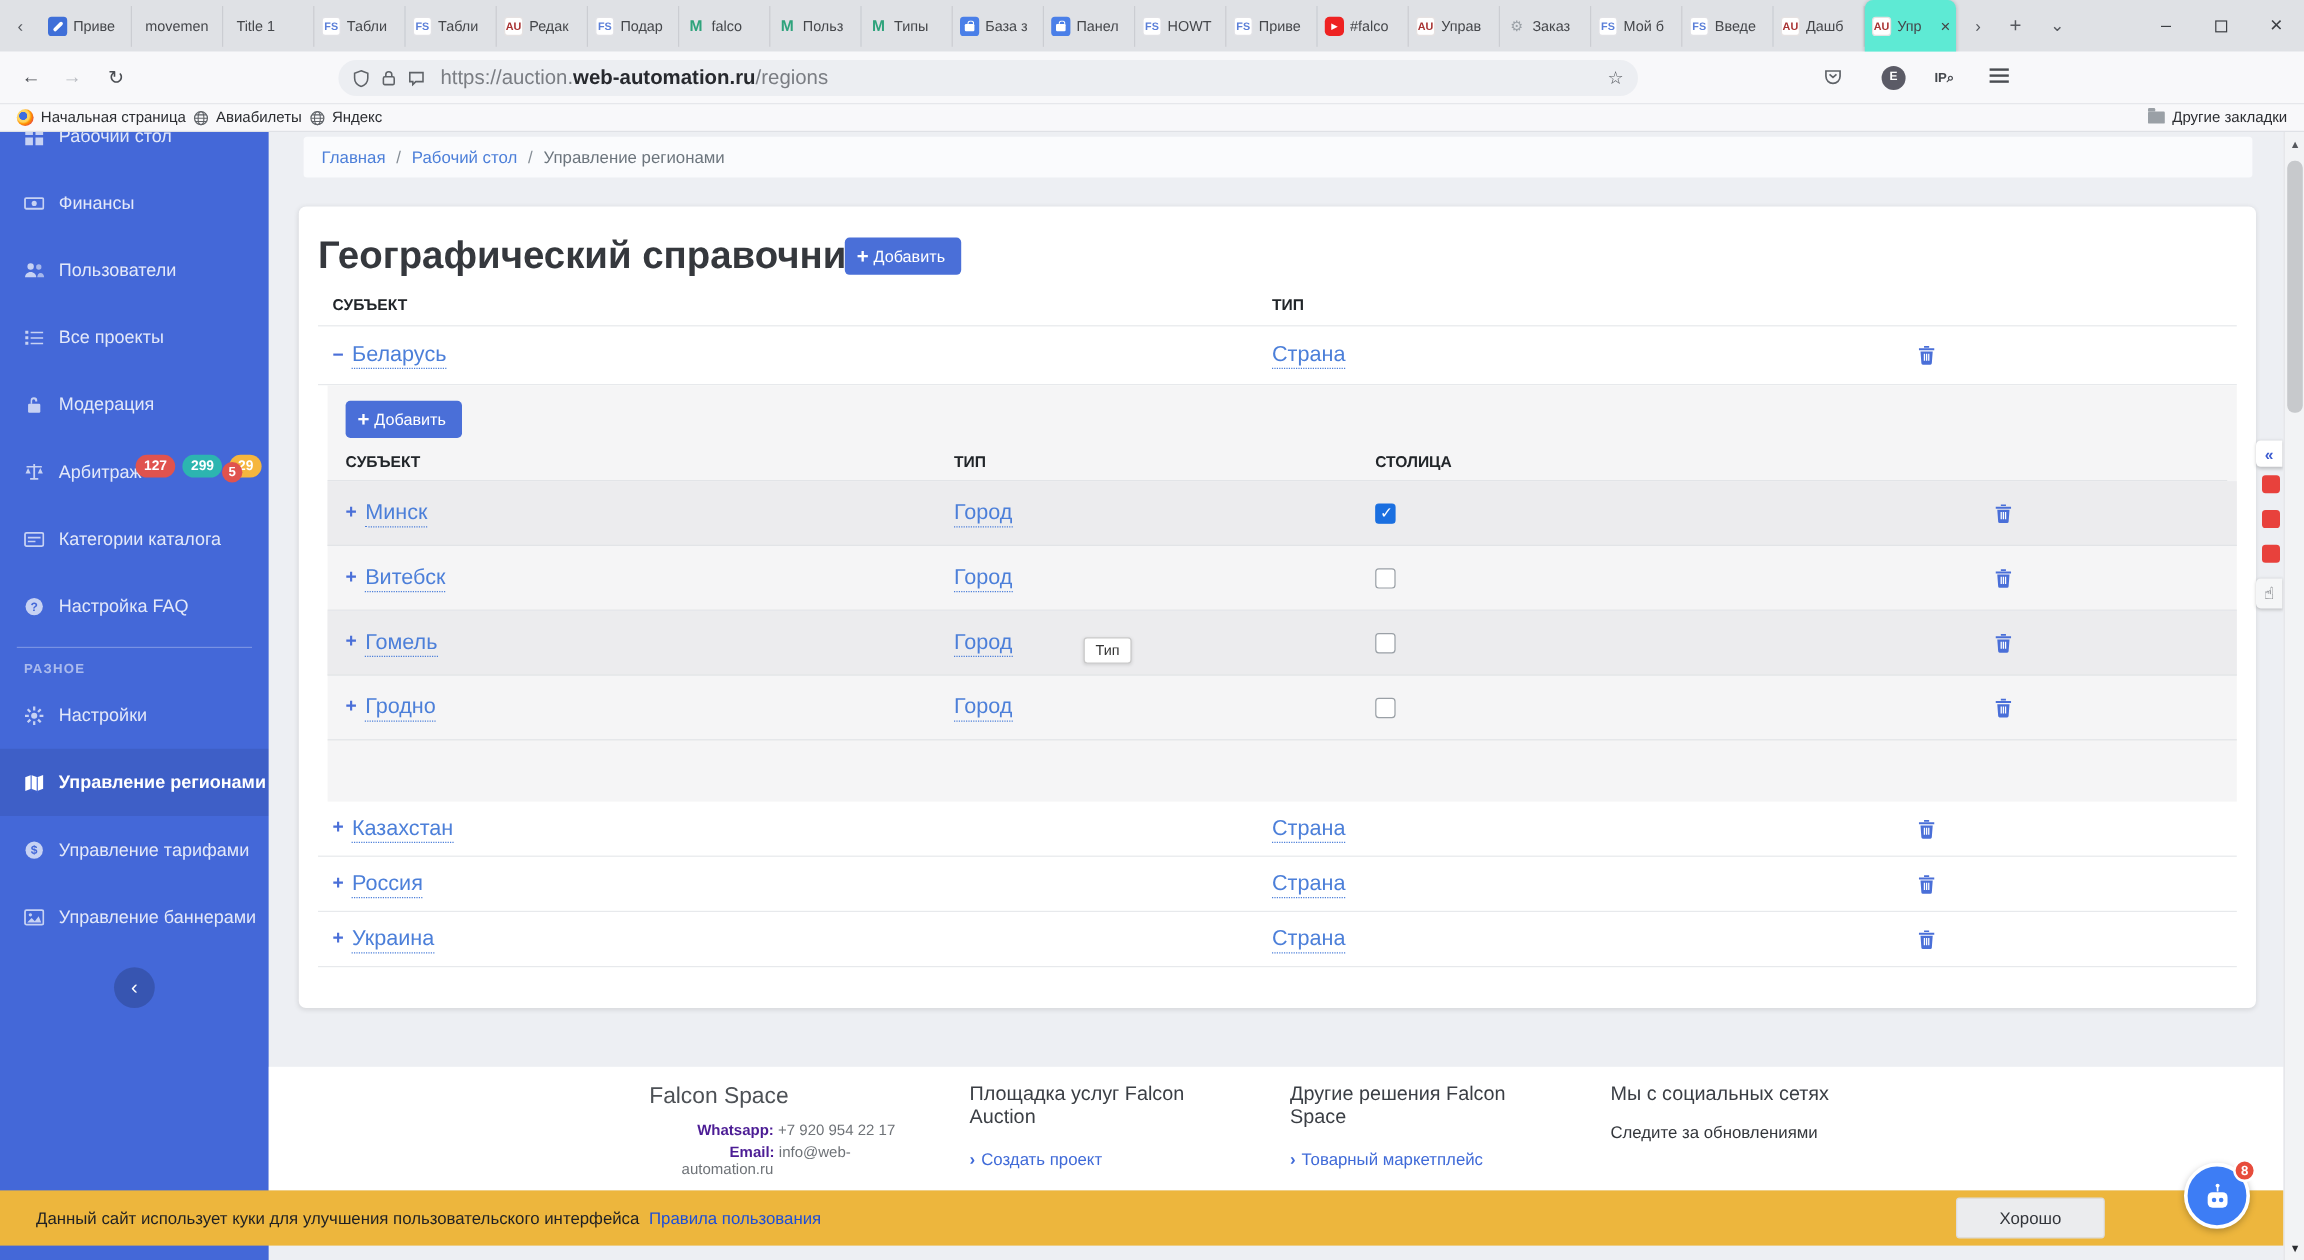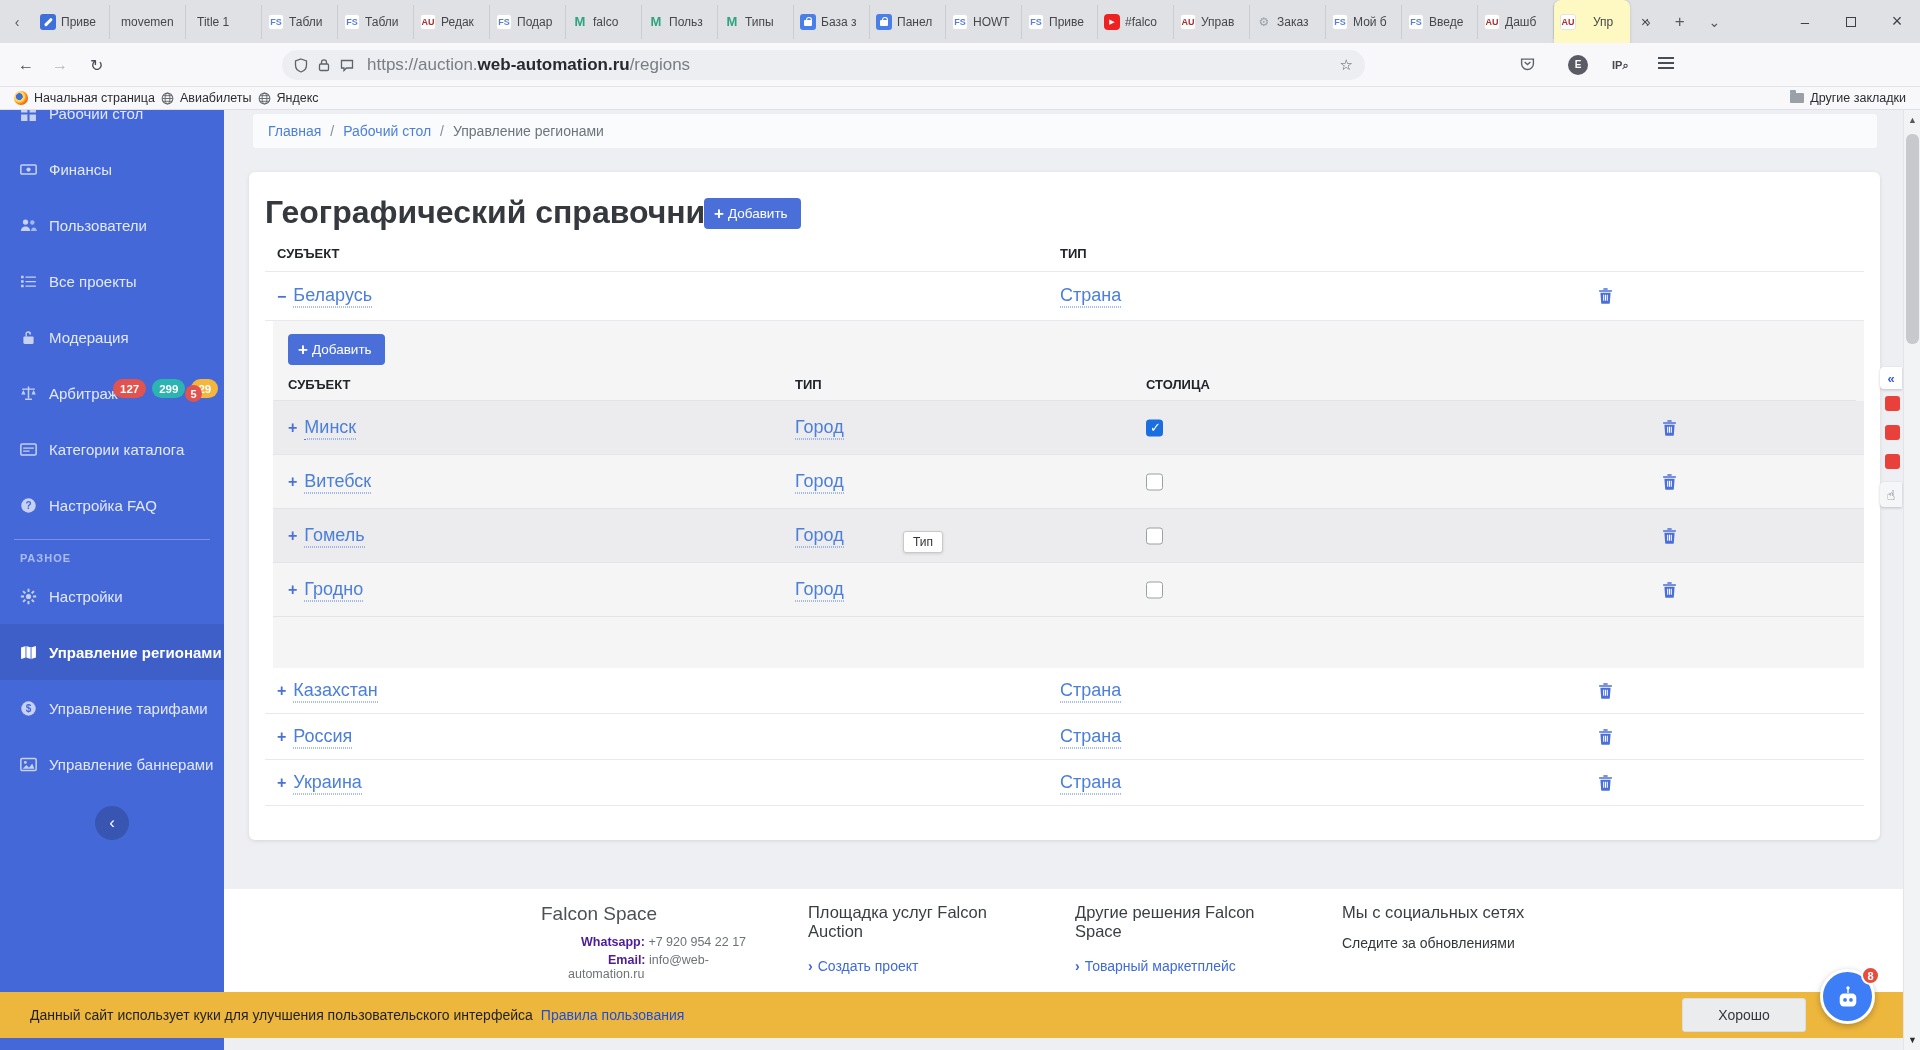--- a/index.html
+++ b/index.html
@@ -6,21 +6,21 @@
   html,body { width:1920px; height:1050px; overflow:hidden; }
   body { font-family:"Liberation Sans","DejaVu Sans",sans-serif; background:#fff; }
   .viewport { position:relative; width:1920px; height:1050px; overflow:hidden; background:#edeff3; }
 
   
   .tabstrip { position:absolute; left:0; top:0; width:1920px; height:43px; background:#dfe1e5; display:flex; align-items:center; }
   .tab-scroll { width:34px; text-align:center; color:#55585e; font-size:14px; }
   .tabs { display:flex; height:43px; align-items:center; }
   .tab { width:76px; height:34px; display:flex; align-items:center; padding:0 6px; border-right:1px solid #cbcdd2; cursor:default; position:relative; }
   .tab-label { margin-left:5px; font-size:12px; color:#45474b; white-space:nowrap; overflow:hidden; flex:1; }
-  .tab[data-active] { background:#fef9c3; border-radius:7px 7px 0 0; height:44px; border-right:none; box-shadow:0 0 3px rgba(0,0,0,.15);gap:12px; }
+  .tab[data-active] { background:#5eead4; border-radius:7px 7px 0 0; height:44px; border-right:none; box-shadow:0 0 3px rgba(0,0,0,.15); }
   .tab[data-active] .tab-label { flex:none; width:32px; }
   .tab-close { display:none; font-size:14px; color:#444; margin-left:4px; }
   .tab[data-active] .tab-close { display:block; }
   .fav { display:none; width:16px; height:16px; border-radius:3px; flex:none; align-items:center; justify-content:center; font-weight:bold; font-size:9px; position:relative; }
   .tab[data-fav] .fav { display:flex; }
   .tab[data-fav="fs"] .fav { background:#fff; border:1px solid #e2e2e6; color:#5b7fd8; }
   .tab[data-fav="fs"] .fav::before { content:"FS"; }
   .tab[data-fav="au"] .fav { background:#fff; border:1px solid #e6e2e2; color:#a83232; }
   .tab[data-fav="au"] .fav::before { content:"AU"; }
   .tab[data-fav="gm"] .fav { color:#2fa37c; font-size:13px; }
@@ -112,21 +112,21 @@
   .f-line { margin-top:10px; font-size:12.5px; color:#6e7277; }
   .f-line b { color:#4c1d95;margin-left:40px; }
   .f-head { font-size:16.5px; font-weight:normal; color:#3a3e44; line-height:1.18; width:200px; }
   .f-link { margin-top:16px; font-size:14px; color:#3f6ad8; cursor:pointer; }
   .f-link .chev { font-weight:bold; margin-right:5px; }
   .f-text { margin-top:13px; font-size:14px; color:#33363b; }
 
   
   .cookie { position:absolute; left:0; top:992px; width:1903px; height:46px; background:#edb63d; z-index:50; display:flex; align-items:center; padding-left:30px; font-size:14px; color:#1f2023; }
   .cookie a { color:#1d4ed8; margin-left:8px; cursor:pointer; text-decoration:none; }
-  .cookie-btn { position:absolute; left:1682px; top:6px; width:124px; height:34px; background:#ebecee; border:1px solid #dcdde0; border-radius:3px; font-size:14px; color:#33363b; font-family:inherit; cursor:pointer; }
+  .cookie-btn { position:absolute; left:1630px; top:6px; width:124px; height:34px; background:#ebecee; border:1px solid #dcdde0; border-radius:3px; font-size:14px; color:#33363b; font-family:inherit; cursor:pointer; }
   .chat { position:absolute; left:1820px; top:969px; width:55px; height:55px; border-radius:50%; background:#3d7df5; border:3px solid #fff; box-shadow:0 2px 6px rgba(0,0,0,.25); z-index:60; display:flex; align-items:center; justify-content:center; }
   .chat-badge { position:absolute; left:1861px; top:966px; width:19px; height:19px; border-radius:50%; background:#e74c3c; border:2px solid #fff; color:#fff; font-size:11px; font-weight:bold; display:flex; align-items:center; justify-content:center; z-index:61; }
   .edge-tab { position:absolute; left:1880px; width:22px; background:#fff; border-radius:4px 0 0 4px; box-shadow:0 1px 3px rgba(0,0,0,.2); z-index:40; display:flex; align-items:center; justify-content:center; color:#3b5bd0; font-weight:bold; }
   .edge-red { position:absolute; left:1885px; width:15px; height:15px; background:#e8413c; border-radius:3px; z-index:40; }
 
   
   .scrollbar { position:absolute; left:1903px; top:110px; width:17px; height:940px; background:#f2f3f5; border-left:1px solid #e3e4e8; z-index:70; }
   .sb-arrow { position:absolute; left:0; width:17px; text-align:center; font-size:9px; color:#55585e; }
   .sb-thumb { position:absolute; left:2px; top:24px; width:13px; height:210px; background:#c7c9cc; border-radius:6px; }
 </style>

